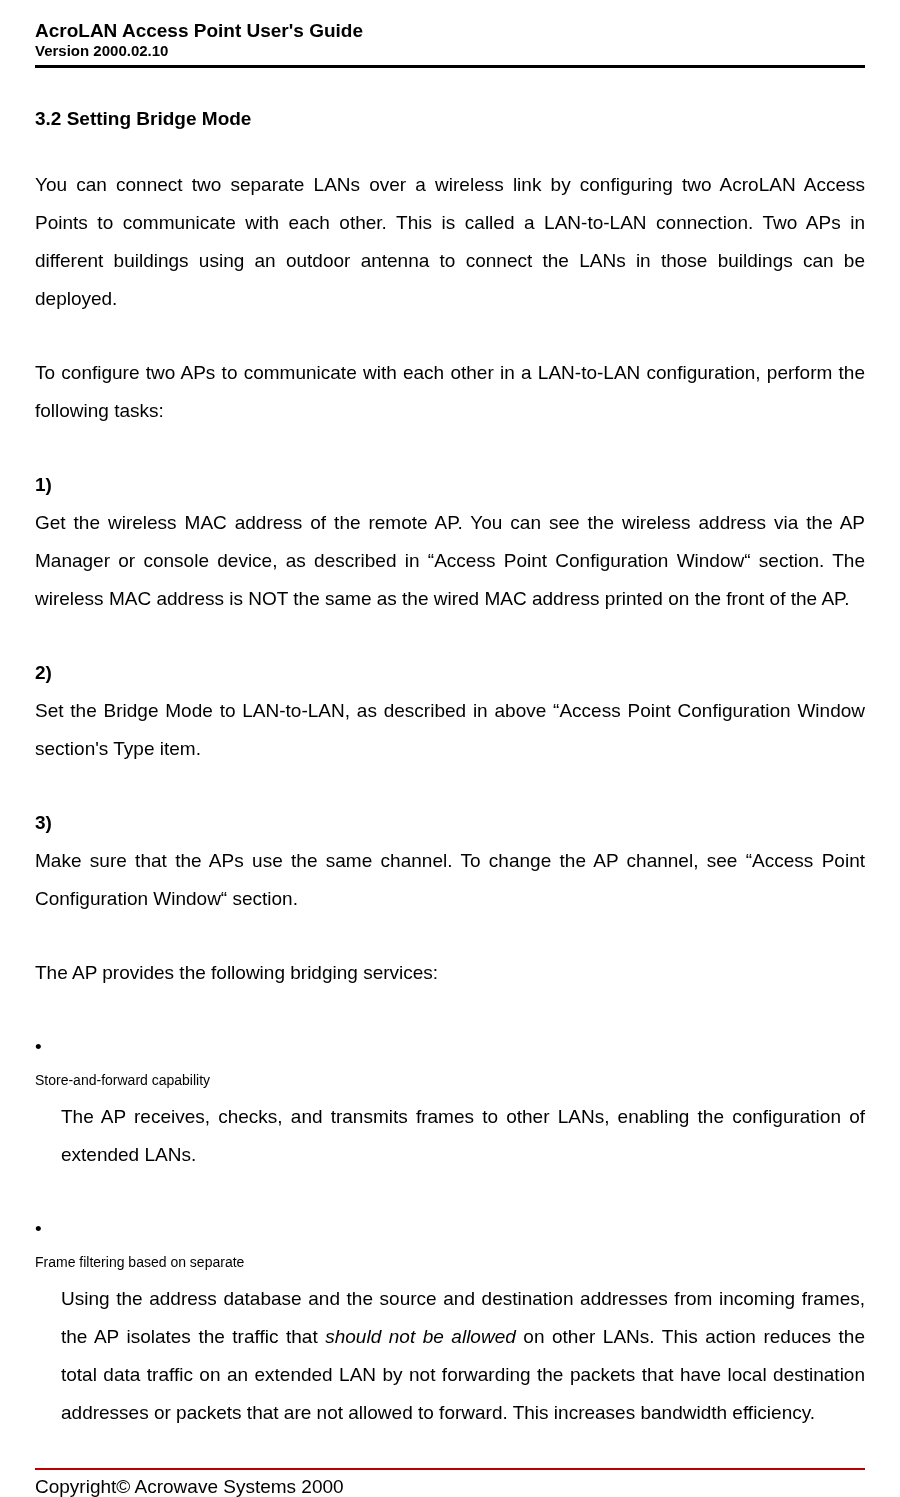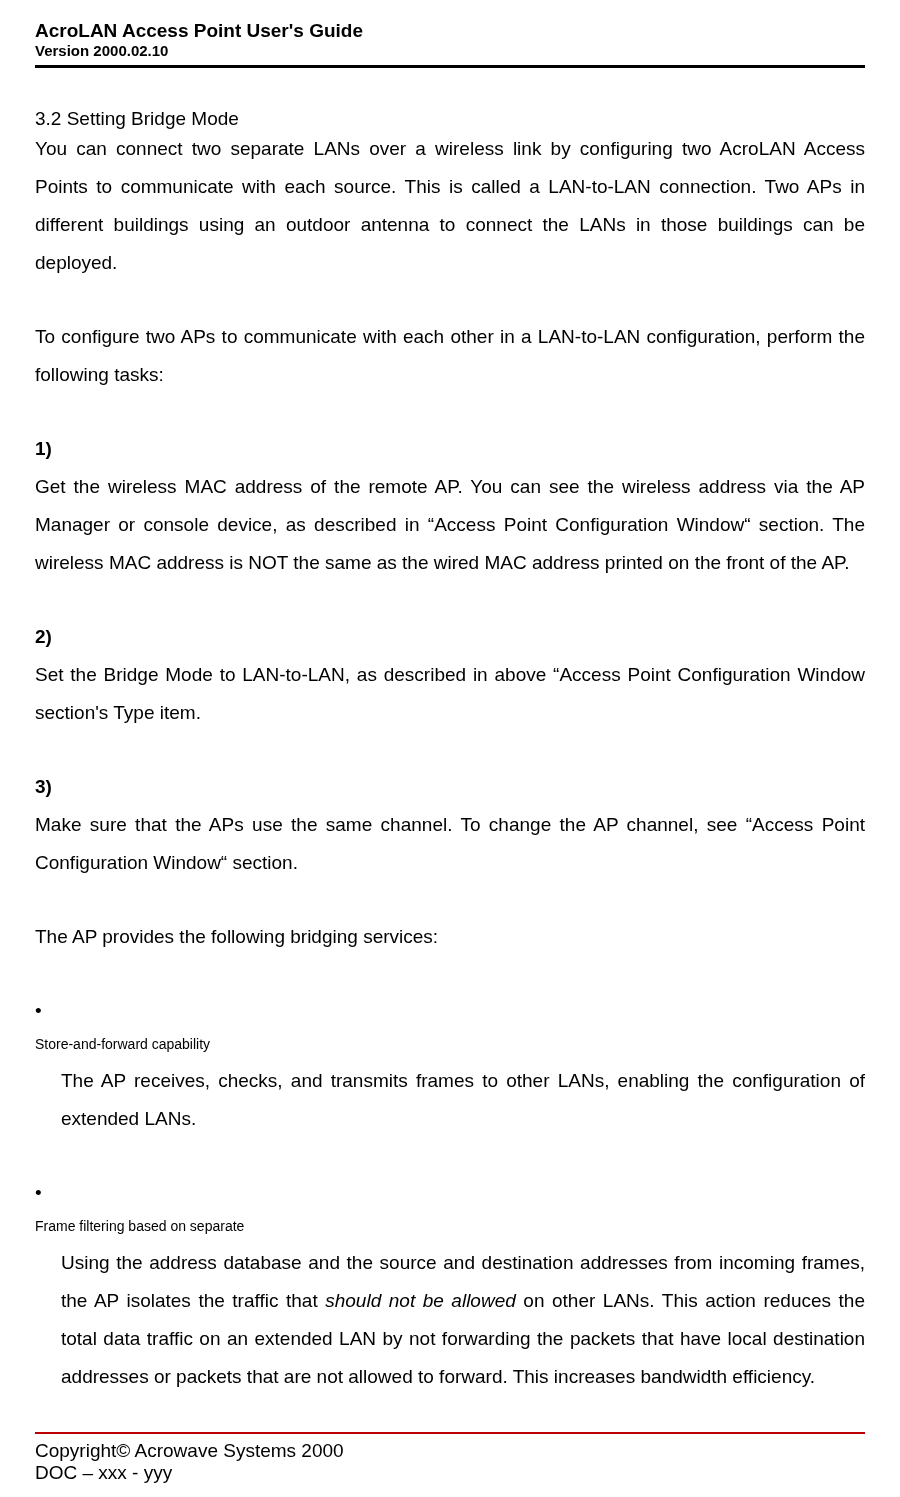--- a/index.html
+++ b/index.html
@@ -16,21 +16,21 @@
       justify-content: space-between;
       align-items: baseline;
       margin-bottom: 6px;
     }
     .header-title { font-size: 19px; font-weight: bold; }
     .header-version { font-size: 15px; font-weight: bold; }
     .header-underline {
       border-bottom: 3px solid #000; height:0; margin-bottom: 40px;
     }
     .section-heading {
-      font-size: 19px; font-weight: normal; 
+      font-size: 19px; font-weight: bold; margin-bottom: 36px;
     }
     .body-text, .list-body, .bullet-body {
       font-size: 19px; line-height: 2.0;
     }
     .body-text { text-align: justify; margin-bottom: 36px; }
     ol.steps { list-style: none; margin-bottom: 0px; }
     ol.steps li {
       display: flex; text-align: justify; margin-bottom: 36px;
     }
     ol.steps .num {
@@ -62,21 +62,21 @@
 <body>
 
 <div class="header-row">
   <div class="header-title">AcroLAN Access Point User's Guide</div>
   <div class="header-version">Version 2000.02.10</div>
 </div>
 <div class="header-underline"></div>
 
 <div class="section-heading">3.2 Setting Bridge Mode</div>
 
-<div class="body-text">You can connect two separate LANs over a wireless link by configuring two AcroLAN Access Points to communicate with each source. This is called a LAN-to-LAN connection. Two APs in different buildings using an outdoor antenna to connect the LANs in those buildings can be deployed.</div>
+<div class="body-text">You can connect two separate LANs over a wireless link by configuring two AcroLAN Access Points to communicate with each other. This is called a LAN-to-LAN connection. Two APs in different buildings using an outdoor antenna to connect the LANs in those buildings can be deployed.</div>
 <div class="body-text">To configure two APs to communicate with each other in a LAN-to-LAN configuration, perform the following tasks:</div>
 
 <ol class="steps">
   <li>
     <span class="num">1)</span>
     <span class="list-body">Get the wireless MAC address of the remote AP. You can see the wireless address via the AP Manager or console device, as described in “Access Point Configuration Window“ section. The wireless MAC address is NOT the same as the wired MAC address printed on the front of the AP.</span>
   </li>
   <li>
     <span class="num">2)</span>
     <span class="list-body">Set the Bridge Mode to LAN-to-LAN, as described in above “Access Point Configuration Window section's Type item.</span>

